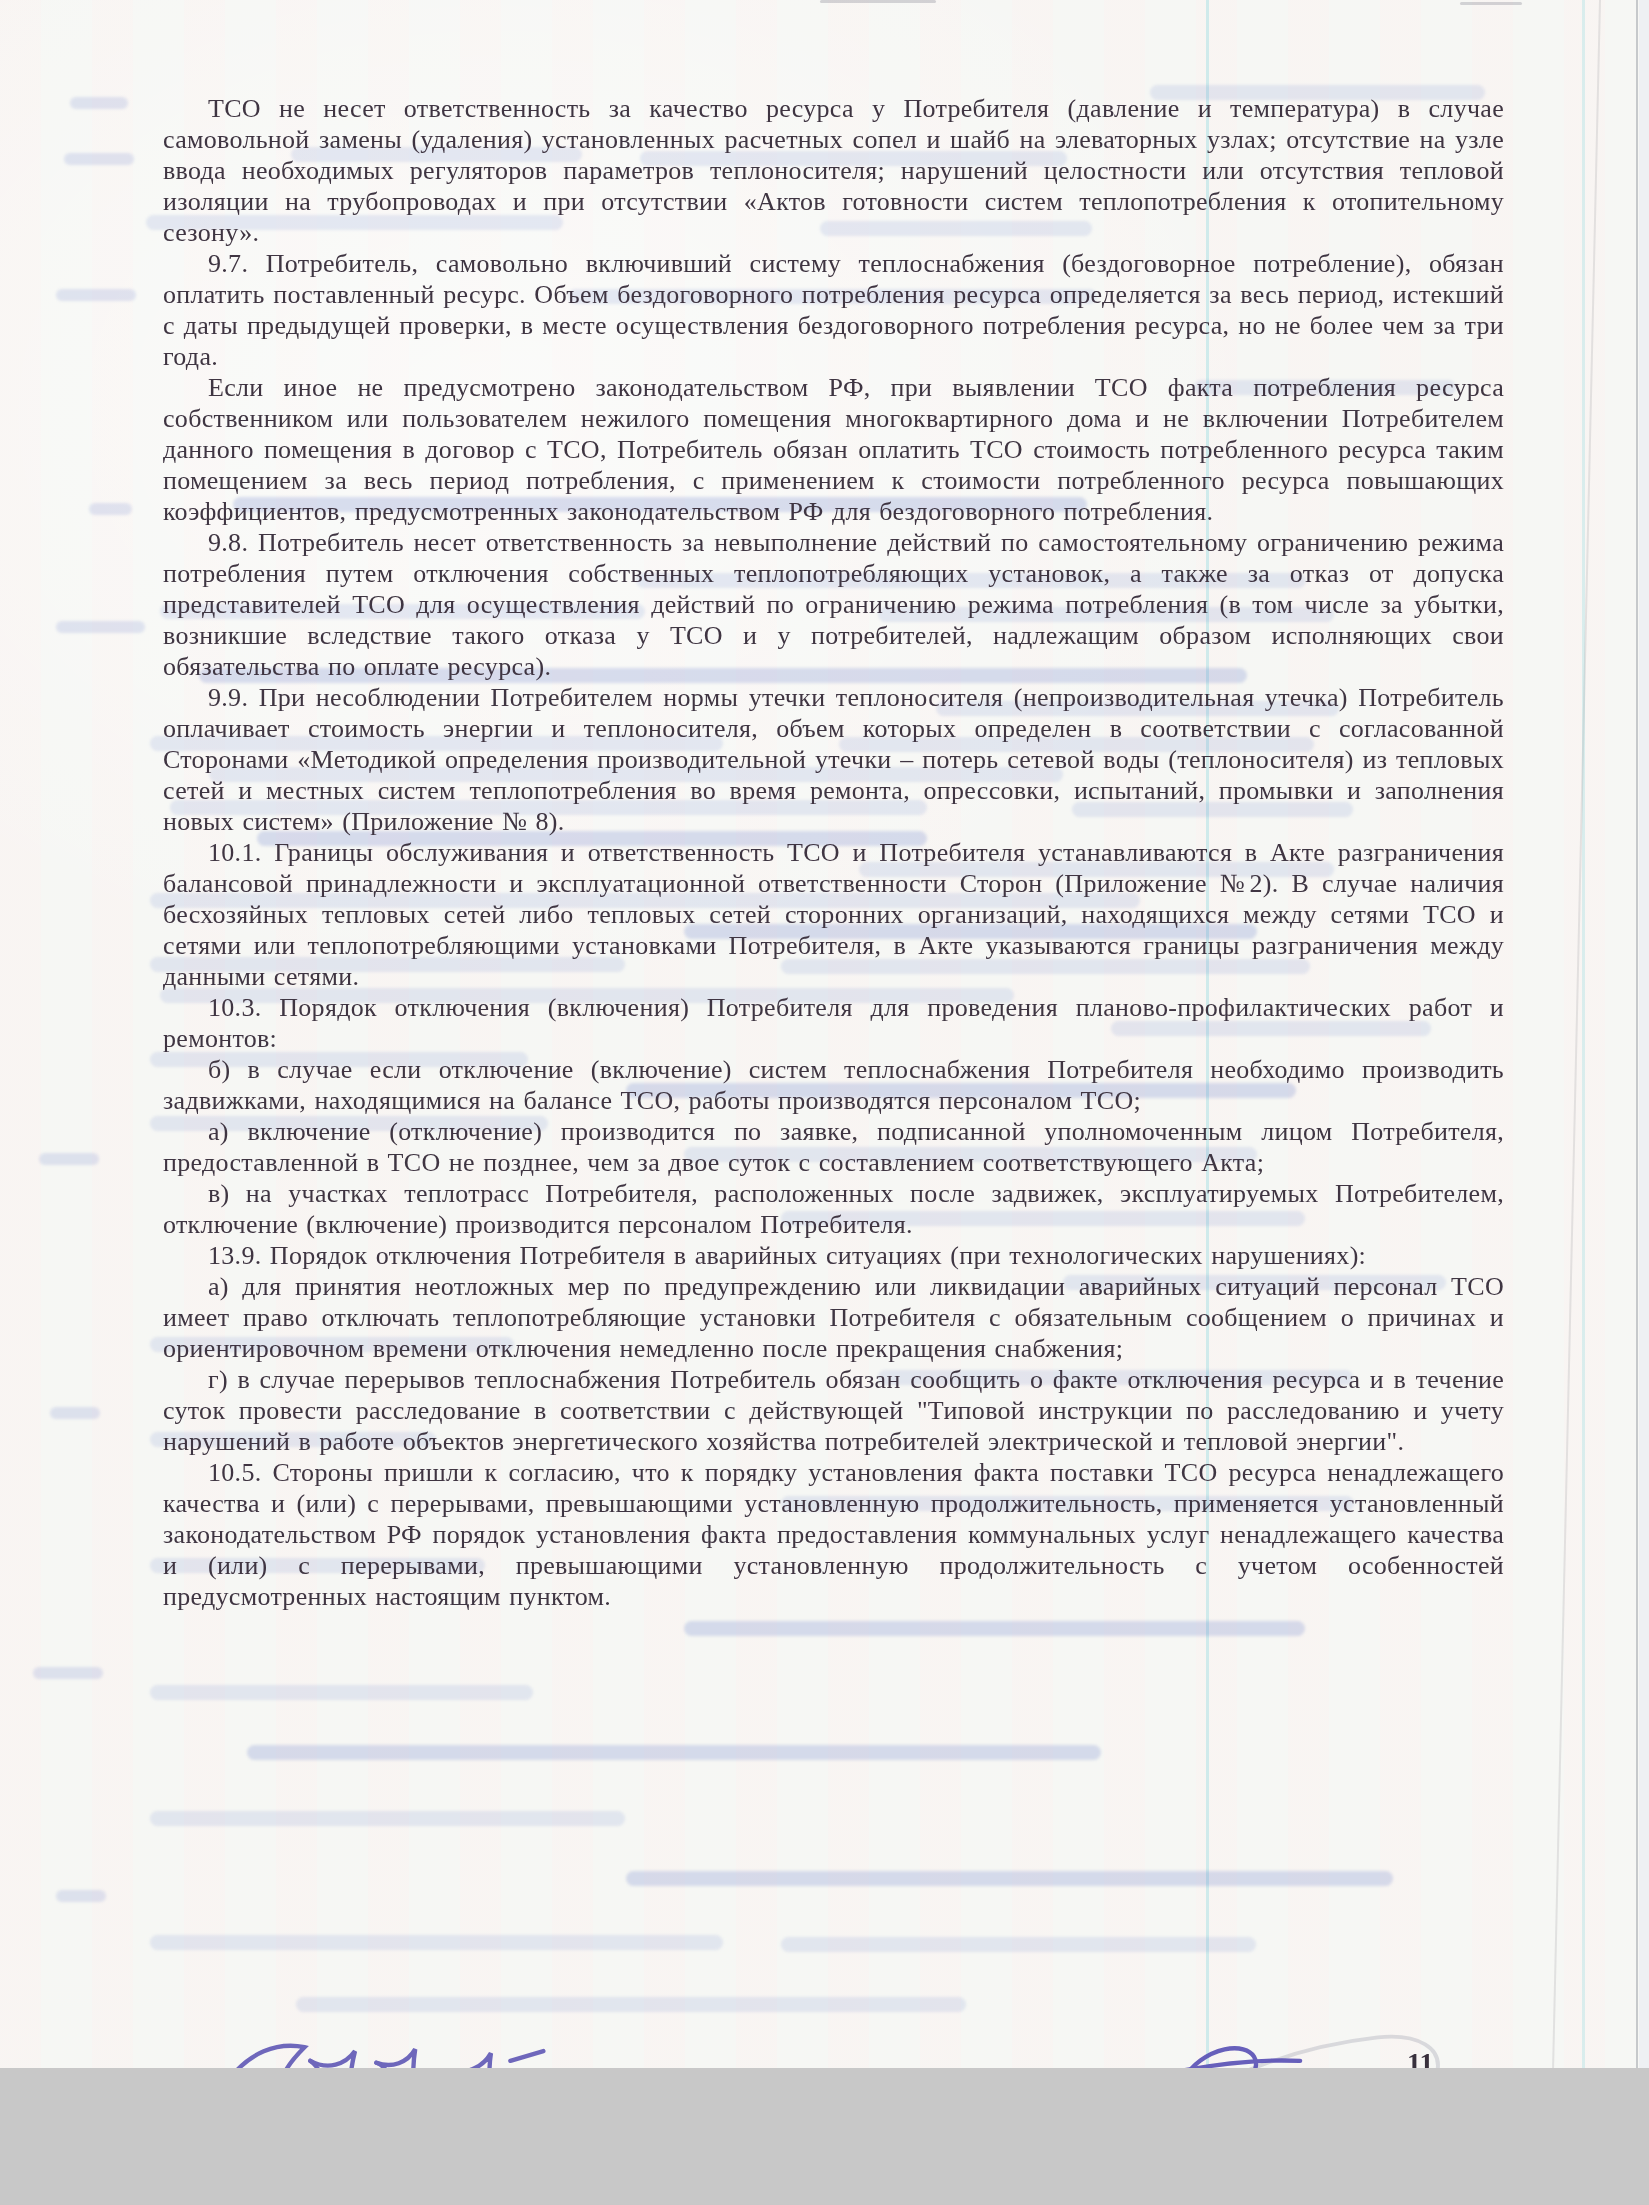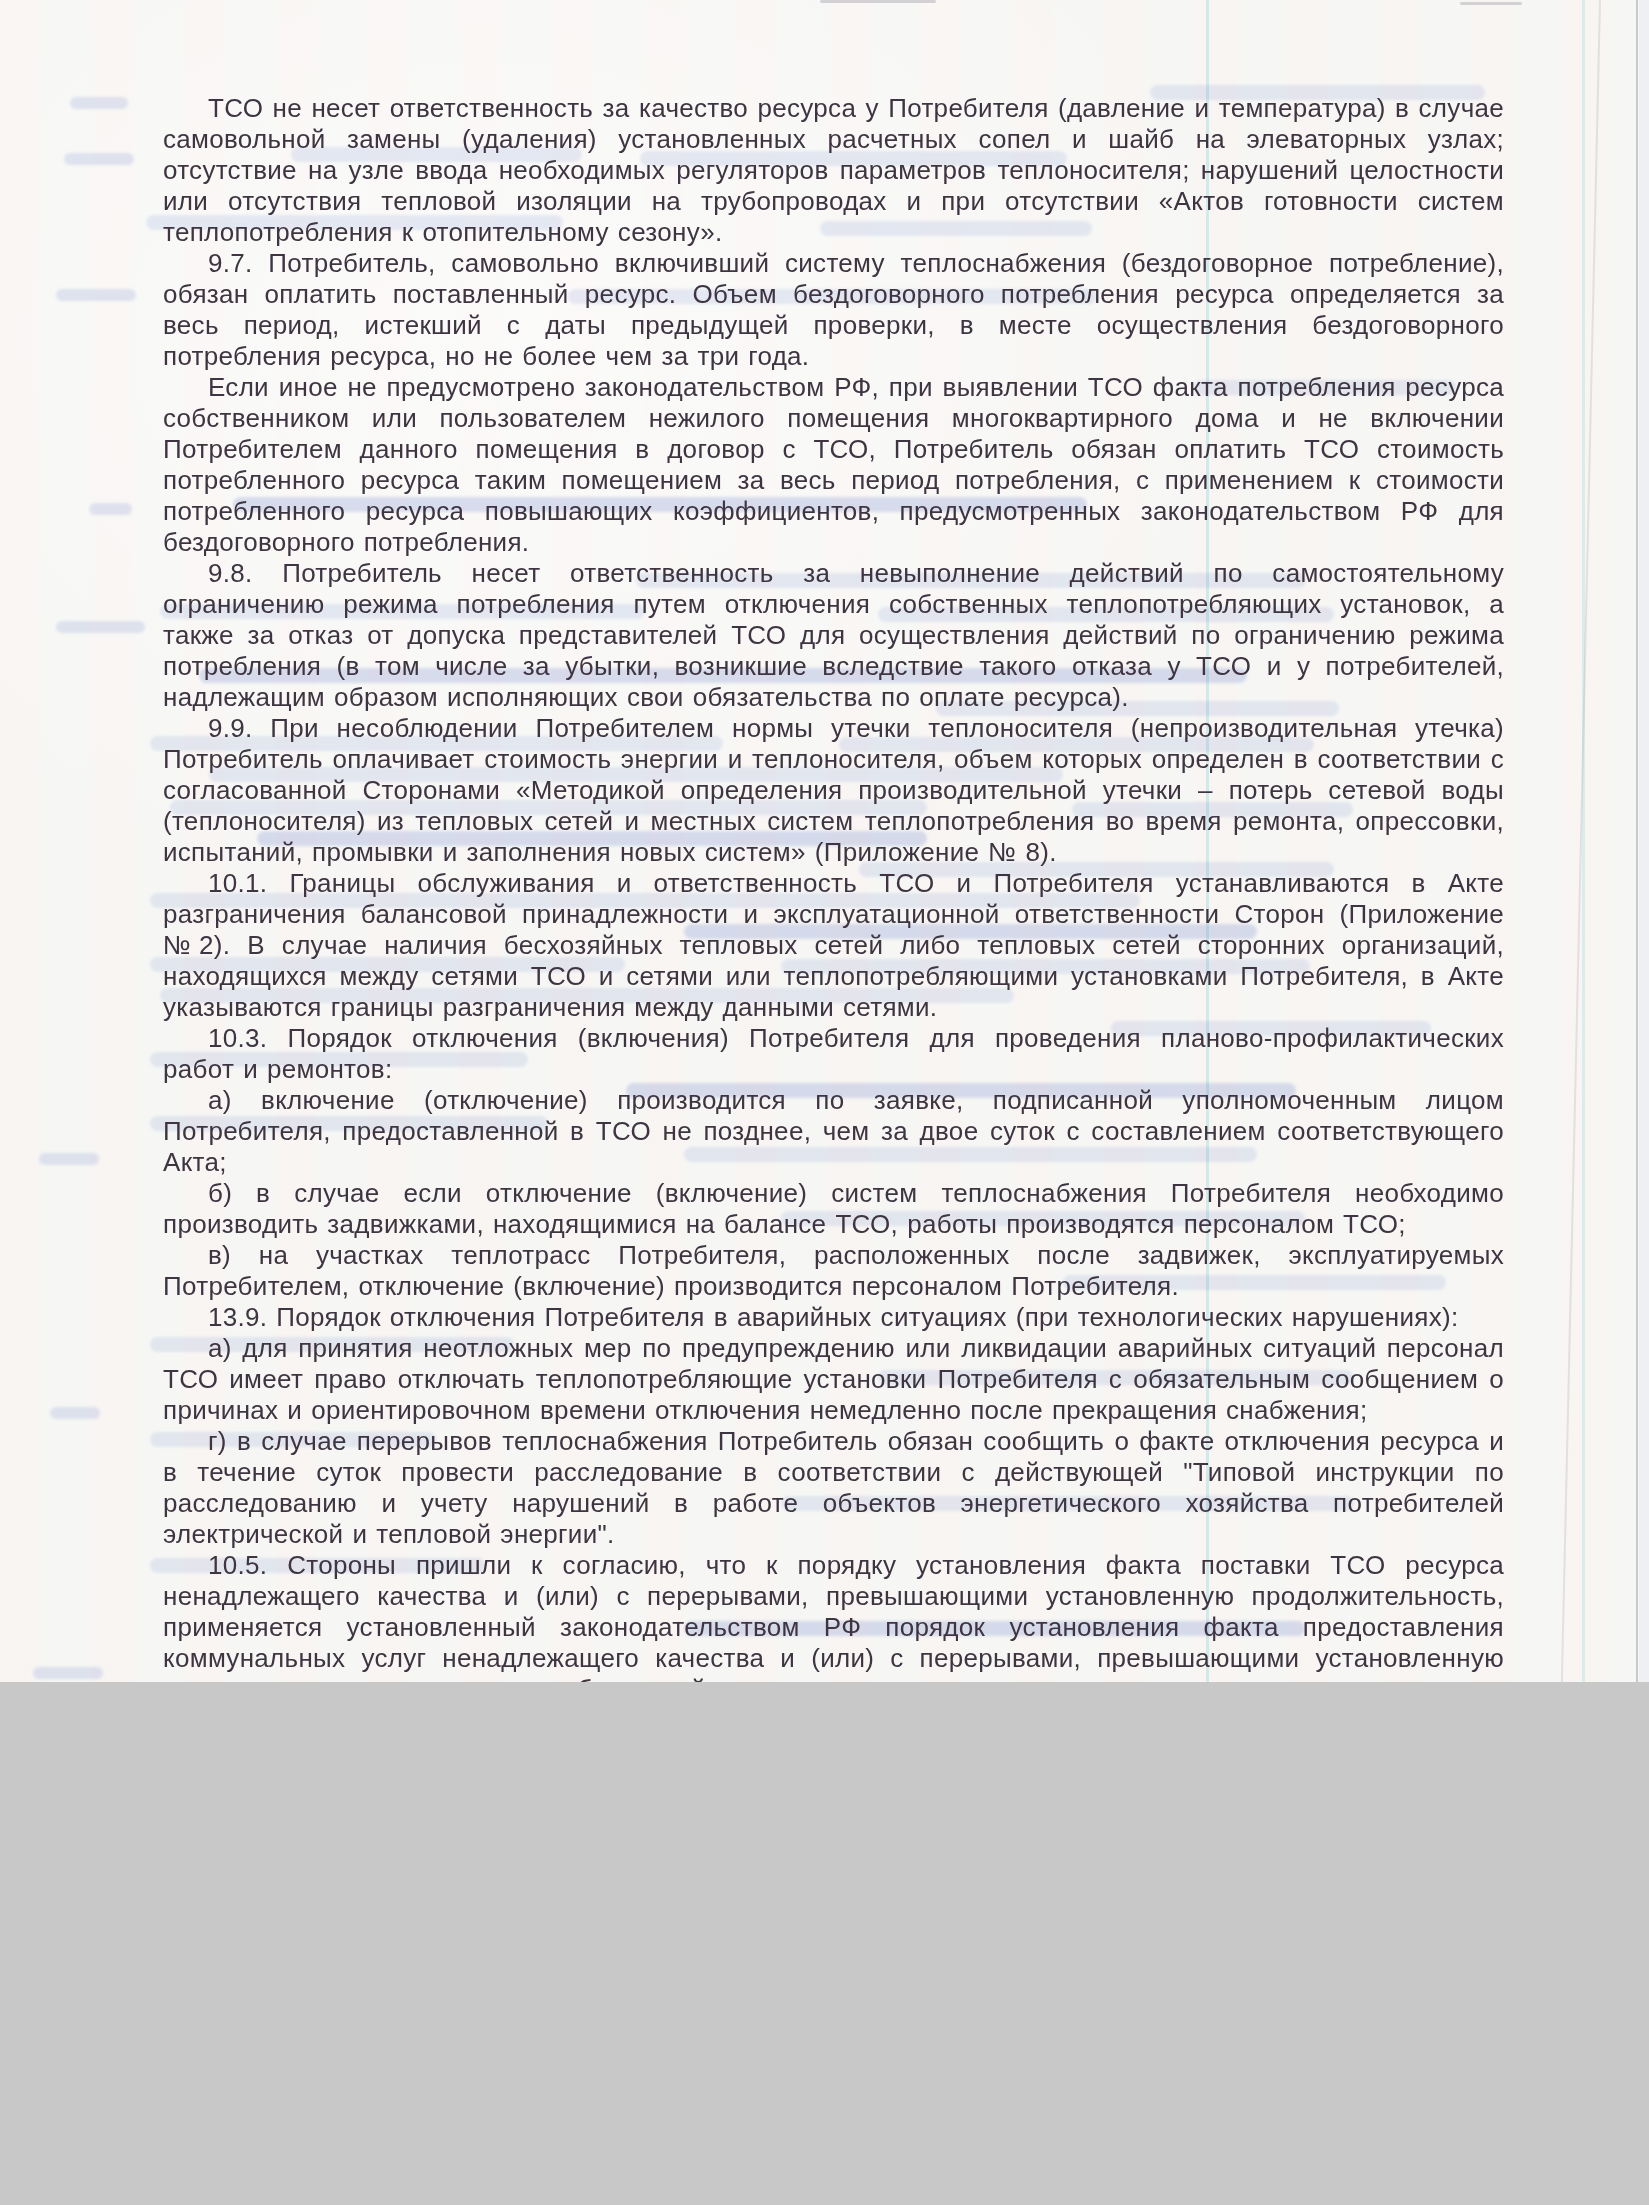--- a/index.html
+++ b/index.html
@@ -1,22 +1,22 @@
 <!DOCTYPE html>
 <html><head>
 <meta charset="utf-8">
 <style>
   html,body{margin:0;padding:0;background:#c8c8c8;}
   .scan{
-    position:relative;width:1650px;height:1682px;overflow:hidden;
+    position:relative;width:1650px;height:2068px;overflow:hidden;
     background:
       radial-gradient(1164px 873px at 30% 20%, rgba(255,255,255,.5), rgba(255,255,255,0) 70%),
       repeating-linear-gradient(90deg, rgba(249,238,241,.25) 0 41px, rgba(240,247,248,.25) 41px 92px),
       #f8f7f3;
-    font-family:Liberation Sans, sans-serif;
+    font-family:Liberation Serif, serif;
   }
   
   .content{
     position:absolute;left:163px;top:93px;width:1341px;
     font-size:26px;line-height:31px;color:#3f3542;
     text-align:justify;letter-spacing:0.3px;word-spacing:1.5px;
   }
   .content p{margin:0;text-indent:45px;}
   .content h2{
     margin:25px 0 11.6px 0;font-size:29px;line-height:44px;color:#372e3b;
@@ -114,22 +114,22 @@
   <div class="bl sm" style="left:56px;top:1890px;width:50px;"></div>
 
   <div class="content">
     <p>ТСО не несет ответственность за качество ресурса у Потребителя (давление и температура) в случае самовольной замены (удаления) установленных расчетных сопел и шайб на элеваторных узлах; отсутствие на узле ввода необходимых регуляторов параметров теплоносителя; нарушений целостности или отсутствия тепловой изоляции на трубопроводах и при отсутствии «Актов готовности систем теплопотребления к отопительному сезону».</p>
     <p>9.7. Потребитель, самовольно включивший систему теплоснабжения (бездоговорное потребление), обязан оплатить поставленный ресурс. Объем бездоговорного потребления ресурса определяется за весь период, истекший с даты предыдущей проверки, в месте осуществления бездоговорного потребления ресурса, но не более чем за три года.</p>
     <p>Если иное не предусмотрено законодательством РФ, при выявлении ТСО факта потребления ресурса собственником или пользователем нежилого помещения многоквартирного дома и не включении Потребителем данного помещения в договор с ТСО, Потребитель обязан оплатить ТСО стоимость потребленного ресурса таким помещением за весь период потребления, с применением к стоимости потребленного ресурса повышающих коэффициентов, предусмотренных законодательством РФ для бездоговорного потребления.</p>
     <p>9.8. Потребитель несет ответственность за невыполнение действий по самостоятельному ограничению режима потребления путем отключения собственных теплопотребляющих установок, а также за отказ от допуска представителей ТСО для осуществления действий по ограничению режима потребления (в том числе за убытки, возникшие вследствие такого отказа у ТСО и у потребителей, надлежащим образом исполняющих свои обязательства по оплате ресурса).</p>
     <p>9.9. При несоблюдении Потребителем нормы утечки теплоносителя (непроизводительная утечка) Потребитель оплачивает стоимость энергии и теплоносителя, объем которых определен в соответствии с согласованной Сторонами «Методикой определения производительной утечки – потерь сетевой воды (теплоносителя) из тепловых сетей и местных систем теплопотребления во время ремонта, опрессовки, испытаний, промывки и заполнения новых систем» (Приложение № 8).</p>
     <p>10.1. Границы обслуживания и ответственность ТСО и Потребителя устанавливаются в Акте разграничения балансовой принадлежности и эксплуатационной ответственности Сторон (Приложение №2). В случае наличия бесхозяйных тепловых сетей либо тепловых сетей сторонних организаций, находящихся между сетями ТСО и сетями или теплопотребляющими установками Потребителя, в Акте указываются границы разграничения между данными сетями.</p>
     <p>10.3. Порядок отключения (включения) Потребителя для проведения планово-профилактических работ и ремонтов:</p>
+    <p>б) в случае если отключение (включение) систем теплоснабжения Потребителя необходимо производить задвижками, находящимися на балансе ТСО, работы производятся персоналом ТСО;</p>
     <p>а) включение (отключение) производится по заявке, подписанной уполномоченным лицом Потребителя, предоставленной в ТСО не позднее, чем за двое суток с составлением соответствующего Акта;</p>
-    <p>б) в случае если отключение (включение) систем теплоснабжения Потребителя необходимо производить задвижками, находящимися на балансе ТСО, работы производятся персоналом ТСО;</p>
     <p>в) на участках теплотрасс Потребителя, расположенных после задвижек, эксплуатируемых Потребителем, отключение (включение) производится персоналом Потребителя.</p>
     <p>13.9. Порядок отключения Потребителя в аварийных ситуациях (при технологических нарушениях):</p>
     <p>а) для принятия неотложных мер по предупреждению или ликвидации аварийных ситуаций персонал ТСО имеет право отключать теплопотребляющие установки Потребителя с обязательным сообщением о причинах и ориентировочном времени отключения немедленно после прекращения снабжения;</p>
     <p>г) в случае перерывов теплоснабжения Потребитель обязан сообщить о факте отключения ресурса и в течение суток провести расследование в соответствии с действующей "Типовой инструкции по расследованию и учету нарушений в работе объектов энергетического хозяйства потребителей электрической и тепловой энергии".</p>
     <p>10.5. Стороны пришли к согласию, что к порядку установления факта поставки ТСО ресурса ненадлежащего качества и (или) с перерывами, превышающими установленную продолжительность, применяется установленный законодательством РФ порядок установления факта предоставления коммунальных услуг ненадлежащего качества и (или) с перерывами, превышающими установленную продолжительность с учетом особенностей предусмотренных настоящим пунктом.</p>
   </div>
 
   <div class="sig-label" style="left:165px;top:2075px;margin-top:40px;">ТСО</div>
   <div class="sig-line" style="left:199px;top:2108px;width:204px;"></div>
   <svg style="left:221px;top:2020px;" width="335" height="136" viewBox="0 0 345 140">

